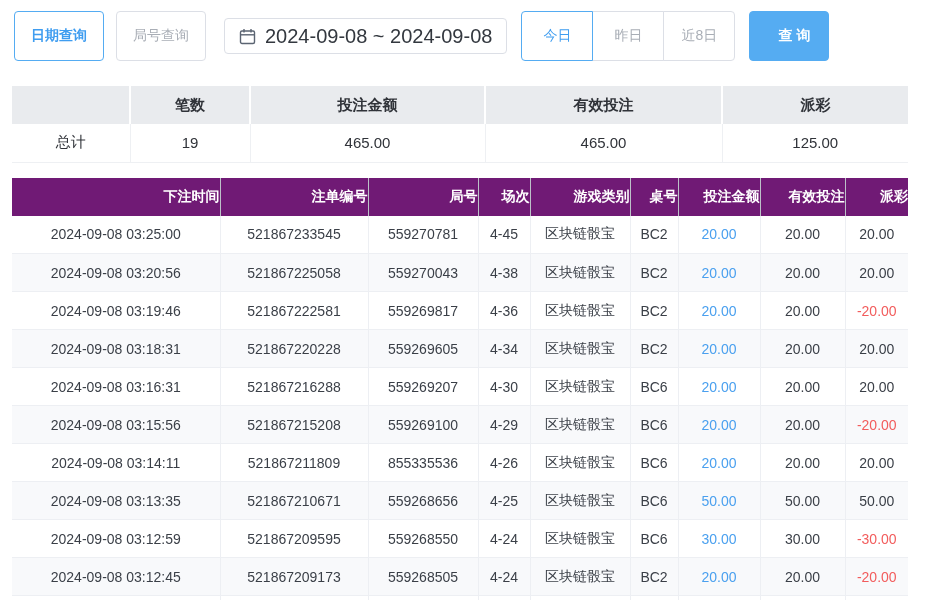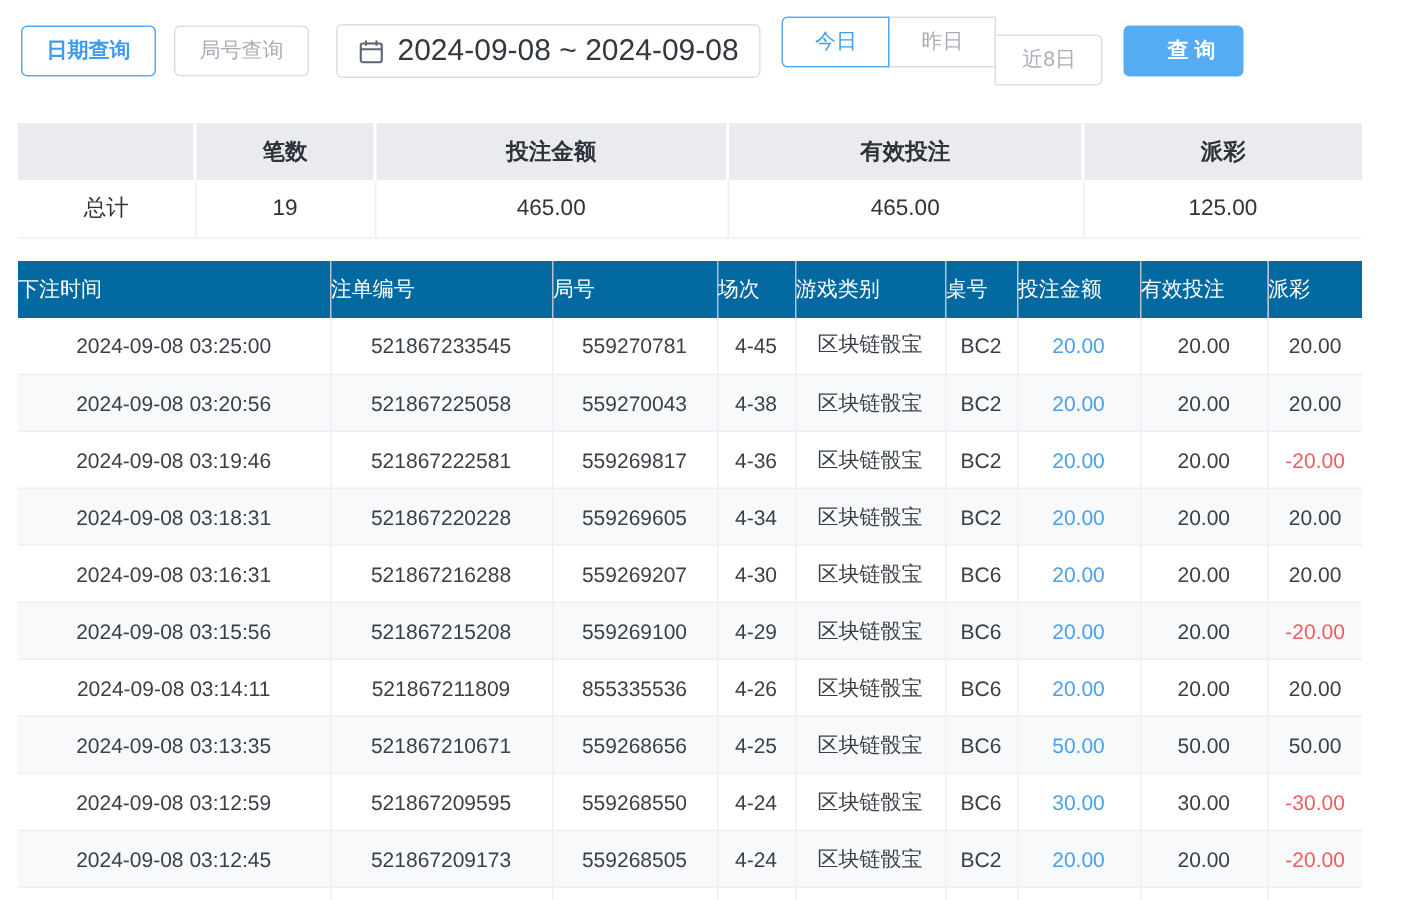--- a/index.html
+++ b/index.html
@@ -8,21 +8,21 @@
     background: #ffffff;
     font-family: "Liberation Sans", "DejaVu Sans", sans-serif;
   }
 
   
   .toolbar {
     display: flex; align-items: center;
     padding: 11px 0 0 14px;
   }
   .btn {
-    height: 34px; padding: 0 16px;
+    height: 50px; padding: 0 16px;
     background: #fff; border-radius: 4px;
     font-size: 14px; cursor: pointer;
     font-family: inherit;
   }
   .btn-outline-blue {
     border: 1px solid #55acf2; color: #3f9df0; font-weight: bold;
   }
   .btn-outline-gray {
     border: 1px solid #dcdfe6; color: #a9aeb6;
   }
@@ -34,21 +34,21 @@
     height: 36px; padding: 0 14px;
     border: 1px solid #dcdfe6; border-radius: 4px;
     font-size: 20px; color: #33383f; cursor: pointer;
     background: #fff;
   }
   .cal-icon { display: inline-flex; }
 
   .btn-group { display: flex; margin-left: 14px; }
   .btn-group .btn { border-radius: 0; margin-left: -1px; min-width: 72px; }
   .btn-group .btn:first-child { border-radius: 4px 0 0 4px; margin-left: 0; }
-  .btn-group .btn:last-child { border-radius: 0 4px 4px 0; margin-top: 12px; }
+  .btn-group .btn:last-child { border-radius: 0 4px 4px 0; }
   .btn-group .btn.active { border: 1px solid #55acf2; color: #3f9df0; z-index: 1; position: relative; }
 
   .btn-primary {
     margin-left: 14px;
     background: #55acf2; border: 1px solid #55acf2;
     color: #fff; font-weight: bold; letter-spacing: 4px;
     min-width: 76px; padding: 0 14px 0 28px;
   }
 
   
@@ -63,22 +63,22 @@
   .summary td {
     height: 38px; text-align: center; color: #303339;
     border-right: 1px solid #eef0f3; border-bottom: 1px solid #eef0f3;
     background: #fff;
   }
   .summary td:last-child { border-right: none; }
 
   
   .records { margin-top: 15px; font-size: 14px; }
   .records th {
-    background: #0369a1; color: #ffffff; height: 38px;
-    font-weight: normal; text-align: left;
+    background: #701a75; color: #ffffff; height: 38px;
+    font-weight: bold; text-align: right;
     border-right: 1px solid #bcc1c8;
   }
   .records th:last-child { border-right: none; }
   .records td {
     height: 38px; text-align: center; color: #3a3f47;
     border-right: 1px solid #edeff3; border-bottom: 1px solid #edeff3;
     background: #fff;
   }
   .records td:last-child { border-right: none; }
   .records tr.alt td { background: #f8f9fb; }

